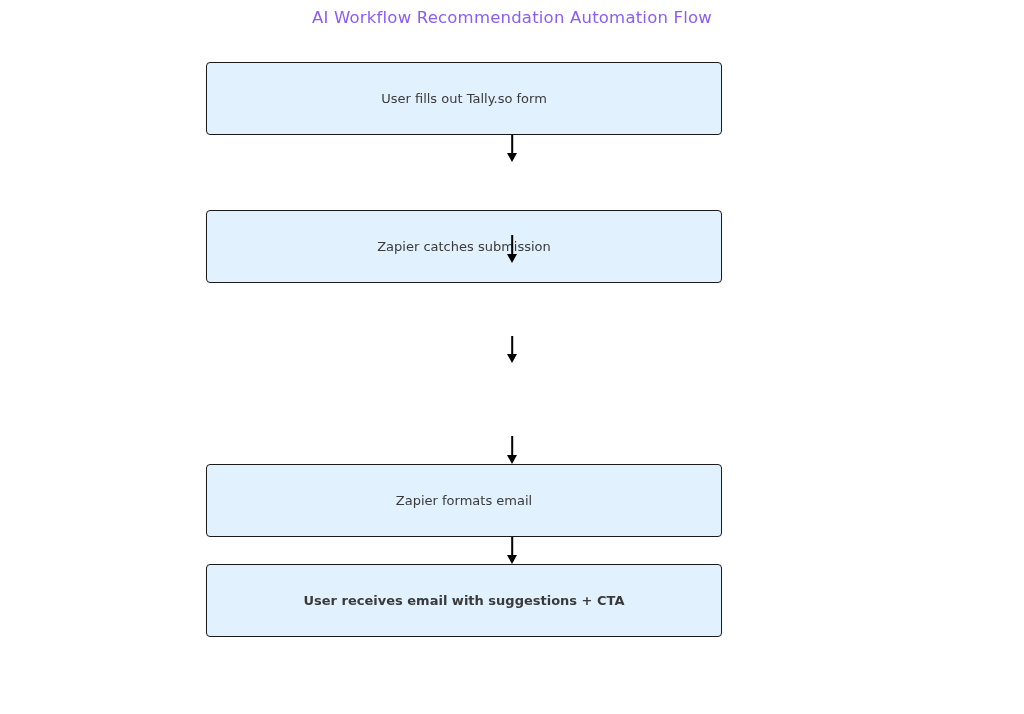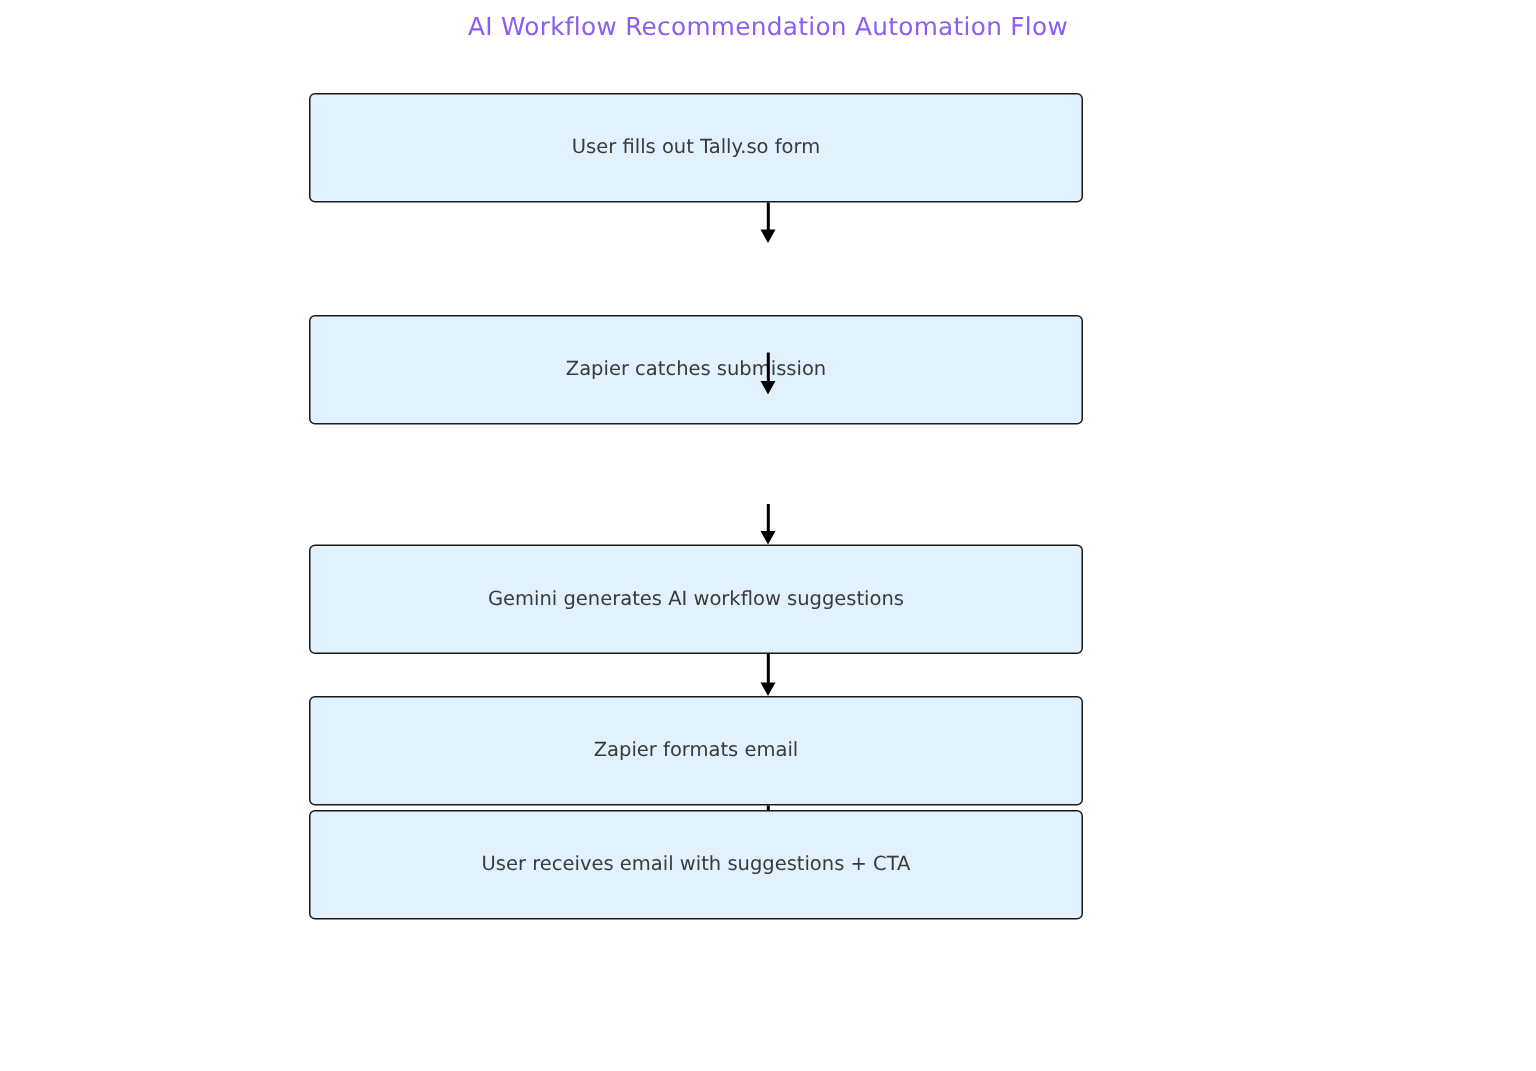--- a/index.html
+++ b/index.html
@@ -67,21 +67,21 @@
     border-left: 5px solid transparent;
     border-right: 5px solid transparent;
     border-top: 9px solid #000000;
   }
   
   .n0 { top: 62px; }
   .n1 { top: 162px; margin-top: 48px; }
   .n2 { top: 263px; }
   .n3 { top: 363px; }
   .n4 { top: 464px; }
-  .n5 { top: 540px; }
+  .n5 { top: 564px; font-weight: bold; }
   .a0 { top: 135px; height: 27px; }
   .a1 { top: 235px; height: 28px; }
   .a2 { top: 336px; height: 27px; }
   .a3 { top: 436px; height: 28px; }
   .a4 { top: 537px; height: 27px; }
   .arrow .arrow-line { height: calc(100% - 7px); }
 </style>
 </head>
 <body>
 
@@ -106,23 +106,20 @@
     <div class="arrow-line"></div>
     <div class="arrow-head"></div>
   </div>
 
 
   <div class="arrow a2">
     <div class="arrow-line"></div>
     <div class="arrow-head"></div>
   </div>
 
-  <div class="node n3">
-    <span class="node-label">Gemini generates AI workflow suggestions</span>
-  </div>
 
   <div class="arrow a3">
     <div class="arrow-line"></div>
     <div class="arrow-head"></div>
   </div>
 
   <div class="node n4">
     <span class="node-label">Zapier formats email</span>
   </div>
 

